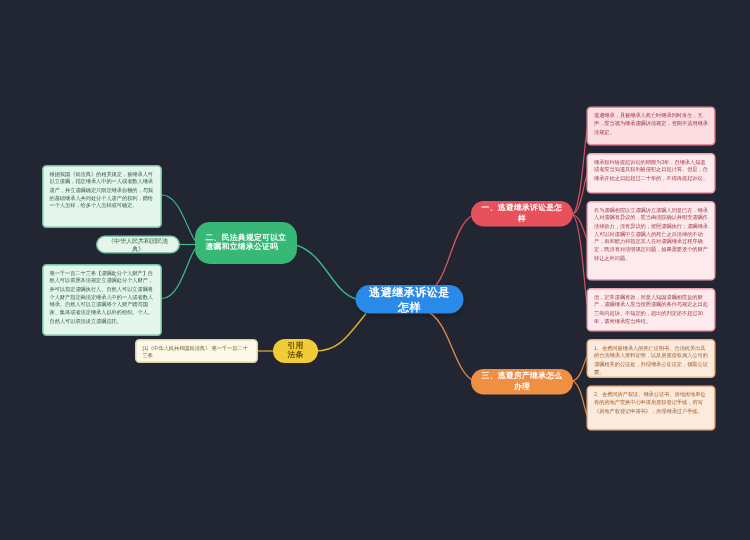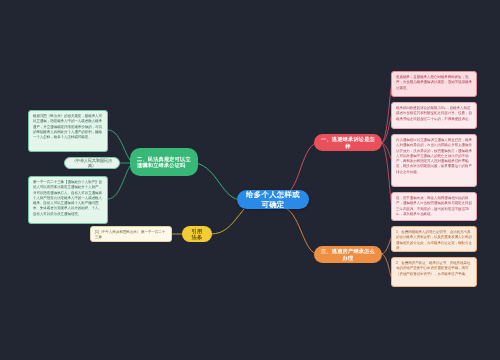--- a/index.html
+++ b/index.html
@@ -132,21 +132,21 @@
     <path d="M381 143 C 388 143, 390 115, 392 115" stroke="#d6545f" stroke-width="0.8" fill="none"></path>
     <path d="M381 143 C 388 143, 390 160, 392 160" stroke="#d6545f" stroke-width="0.8" fill="none"></path>
     <path d="M381 143 C 388 143, 390 205, 392 205" stroke="#d6545f" stroke-width="0.8" fill="none"></path>
 
     <path d="M283 207 C 300 212, 302 248, 316 254" stroke="#e08a45" stroke-width="0.9" fill="none"></path>
 
     <path d="M381 254 C 388 254, 390 237, 392 237" stroke="#e08a45" stroke-width="0.8" fill="none"></path>
     <path d="M381 254 C 388 254, 390 278, 392 278" stroke="#e08a45" stroke-width="0.8" fill="none"></path>
   </svg>
 
-  <div class="node center-node" style="left:237px; top:190px; width:72px; height:19px;">给多个人怎样或可确定</div>
+  <div class="node center-node" style="left:237px; top:190px; width:72px; height:19px;">逃避继承诉讼是怎样</div>
 
   <div class="node pill green" style="left:130px; top:148px; width:68px; height:28px; justify-content:flex-start; text-align:left;">二、民法典规定可以立遗嘱和立继承公证吗</div>
 
   <div class="node chip" style="left:64px; top:157px; width:56px; height:12px;">《中华人民共和国民法典》</div>
 
   <div class="box green" style="left:28px; top:110px; width:80px; height:42px;">根据我国《民法典》的相关规定，被继承人可以立遗嘱，指定继承人中的一人或者数人继承遗产，并立遗嘱确定只限定继承份额的，与我的基础继承人共同处分个人遗产的权利，赠给一个人怎样，给多个人怎样或可确定。</div>
 
   <div class="box green" style="left:28px; top:176px; width:80px; height:48px;">第一千一百二十三条【遗嘱处分个人财产】自然人可以依照本法规定立遗嘱处分个人财产，并可以指定遗嘱执行人。自然人可以立遗嘱将个人财产指定由法定继承人中的一人或者数人继承。自然人可以立遗嘱将个人财产赠与国家、集体或者法定继承人以外的组织、个人。自然人可以依法设立遗嘱信托。</div>
 
   <div class="node pill yellow" style="left:182px; top:226px; width:30px; height:16px;">引用法条</div>

